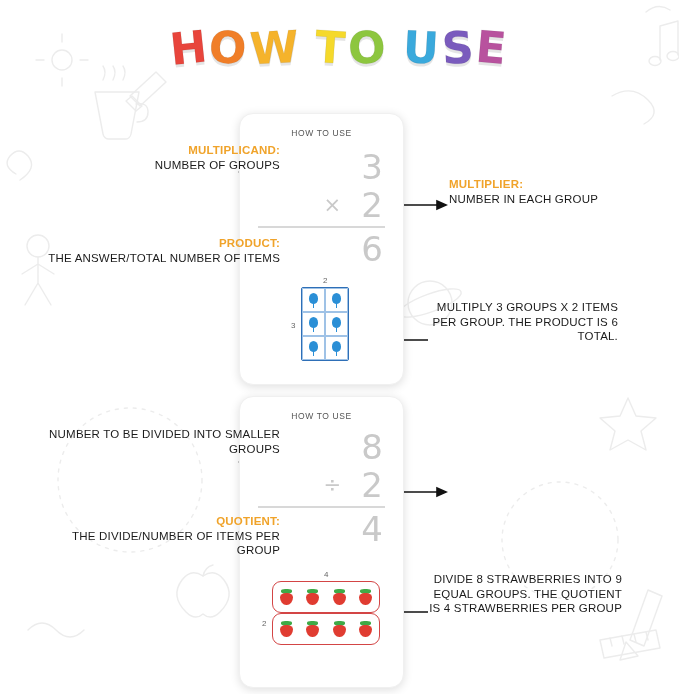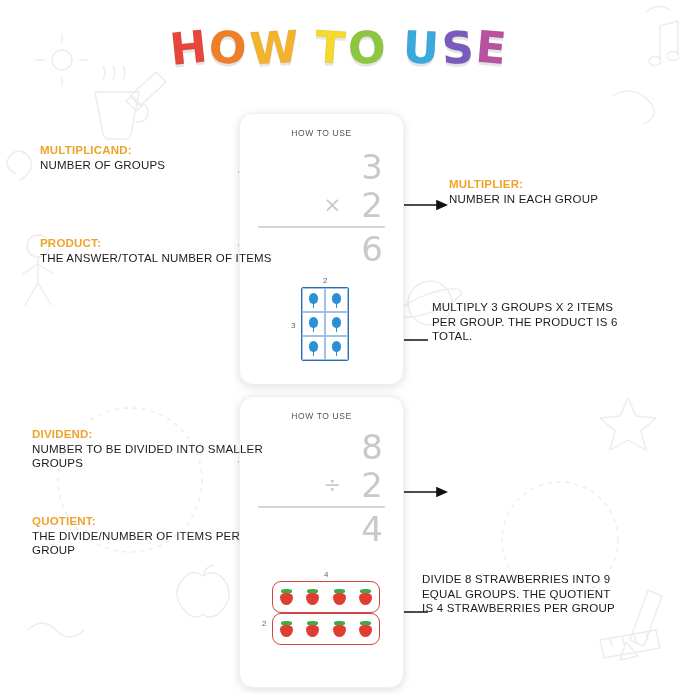--- a/index.html
+++ b/index.html
@@ -186,23 +186,23 @@
     font-size: 11.5px;
     line-height: 14.5px;
     color: #1b1b1b;
     letter-spacing: 0.2px;
   }
   .callout .hd {
     color: #f0a32a;
     font-weight: bold;
     display: block;
   }
-  .al-right { }
+  .al-right { text-align: right; }
   .al-left  { text-align: left; }
-  .al-center{ text-align: left; }
+  .al-center{ text-align: right; }
 
   
   svg.lines {
     position: absolute;
     left: 0; top: 0;
     width: 679px; height: 694px;
     pointer-events: none;
   }
 </style>
 </head>
@@ -433,21 +433,20 @@
   <div class="callout al-right" style="left:40px;top:236px;width:240px;">
     <span class="hd">PRODUCT:</span>
     <span>THE ANSWER/TOTAL NUMBER OF ITEMS</span>
   </div>
 
   <div class="callout al-center" style="left:432px;top:300px;width:186px;">
     <span>MULTIPLY 3 GROUPS X 2 ITEMS PER GROUP. THE PRODUCT IS 6 TOTAL.</span>
   </div>
 
   <div class="callout al-right" style="left:32px;top:427px;width:248px;">
-    <span class="hd">DIVIDEND:</span>
     <span>NUMBER TO BE DIVIDED INTO SMALLER GROUPS</span>
   </div>
 
   <div class="callout al-right" style="left:32px;top:514px;width:248px;">
     <span class="hd">QUOTIENT:</span>
     <span>THE DIVIDE/NUMBER OF ITEMS PER GROUP</span>
   </div>
 
 
   <div class="callout al-center" style="left:422px;top:572px;width:200px;">

